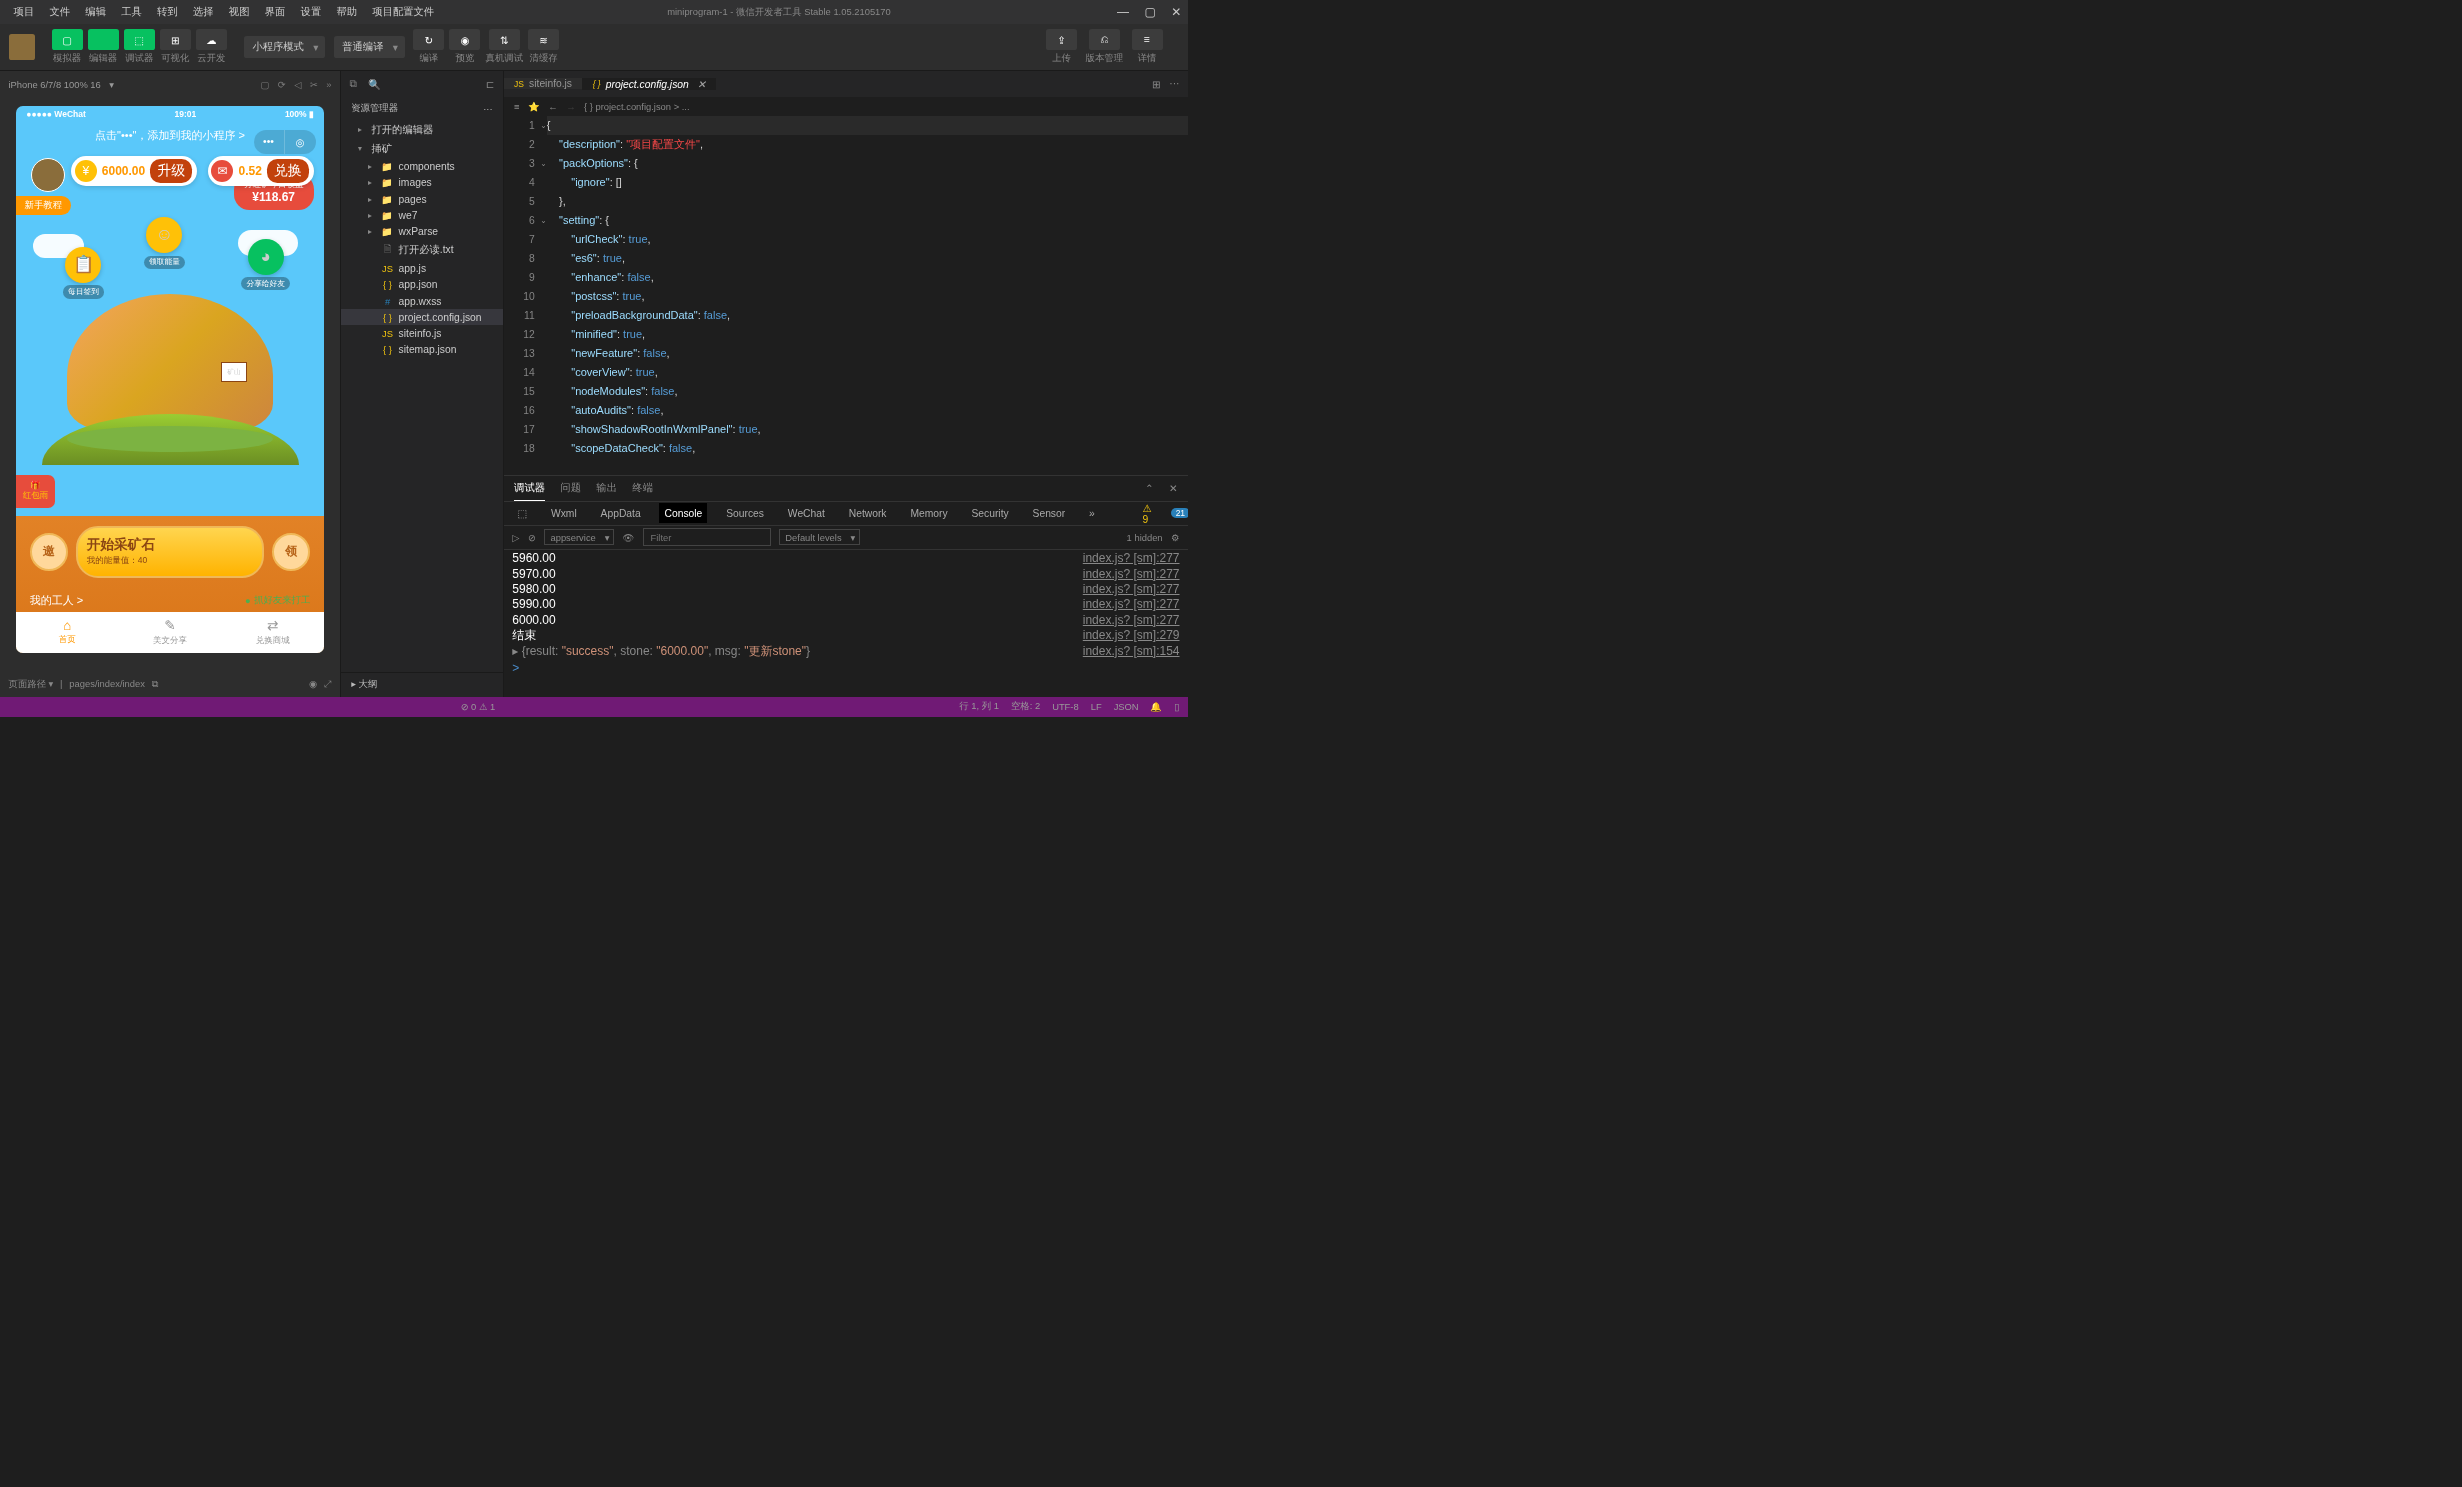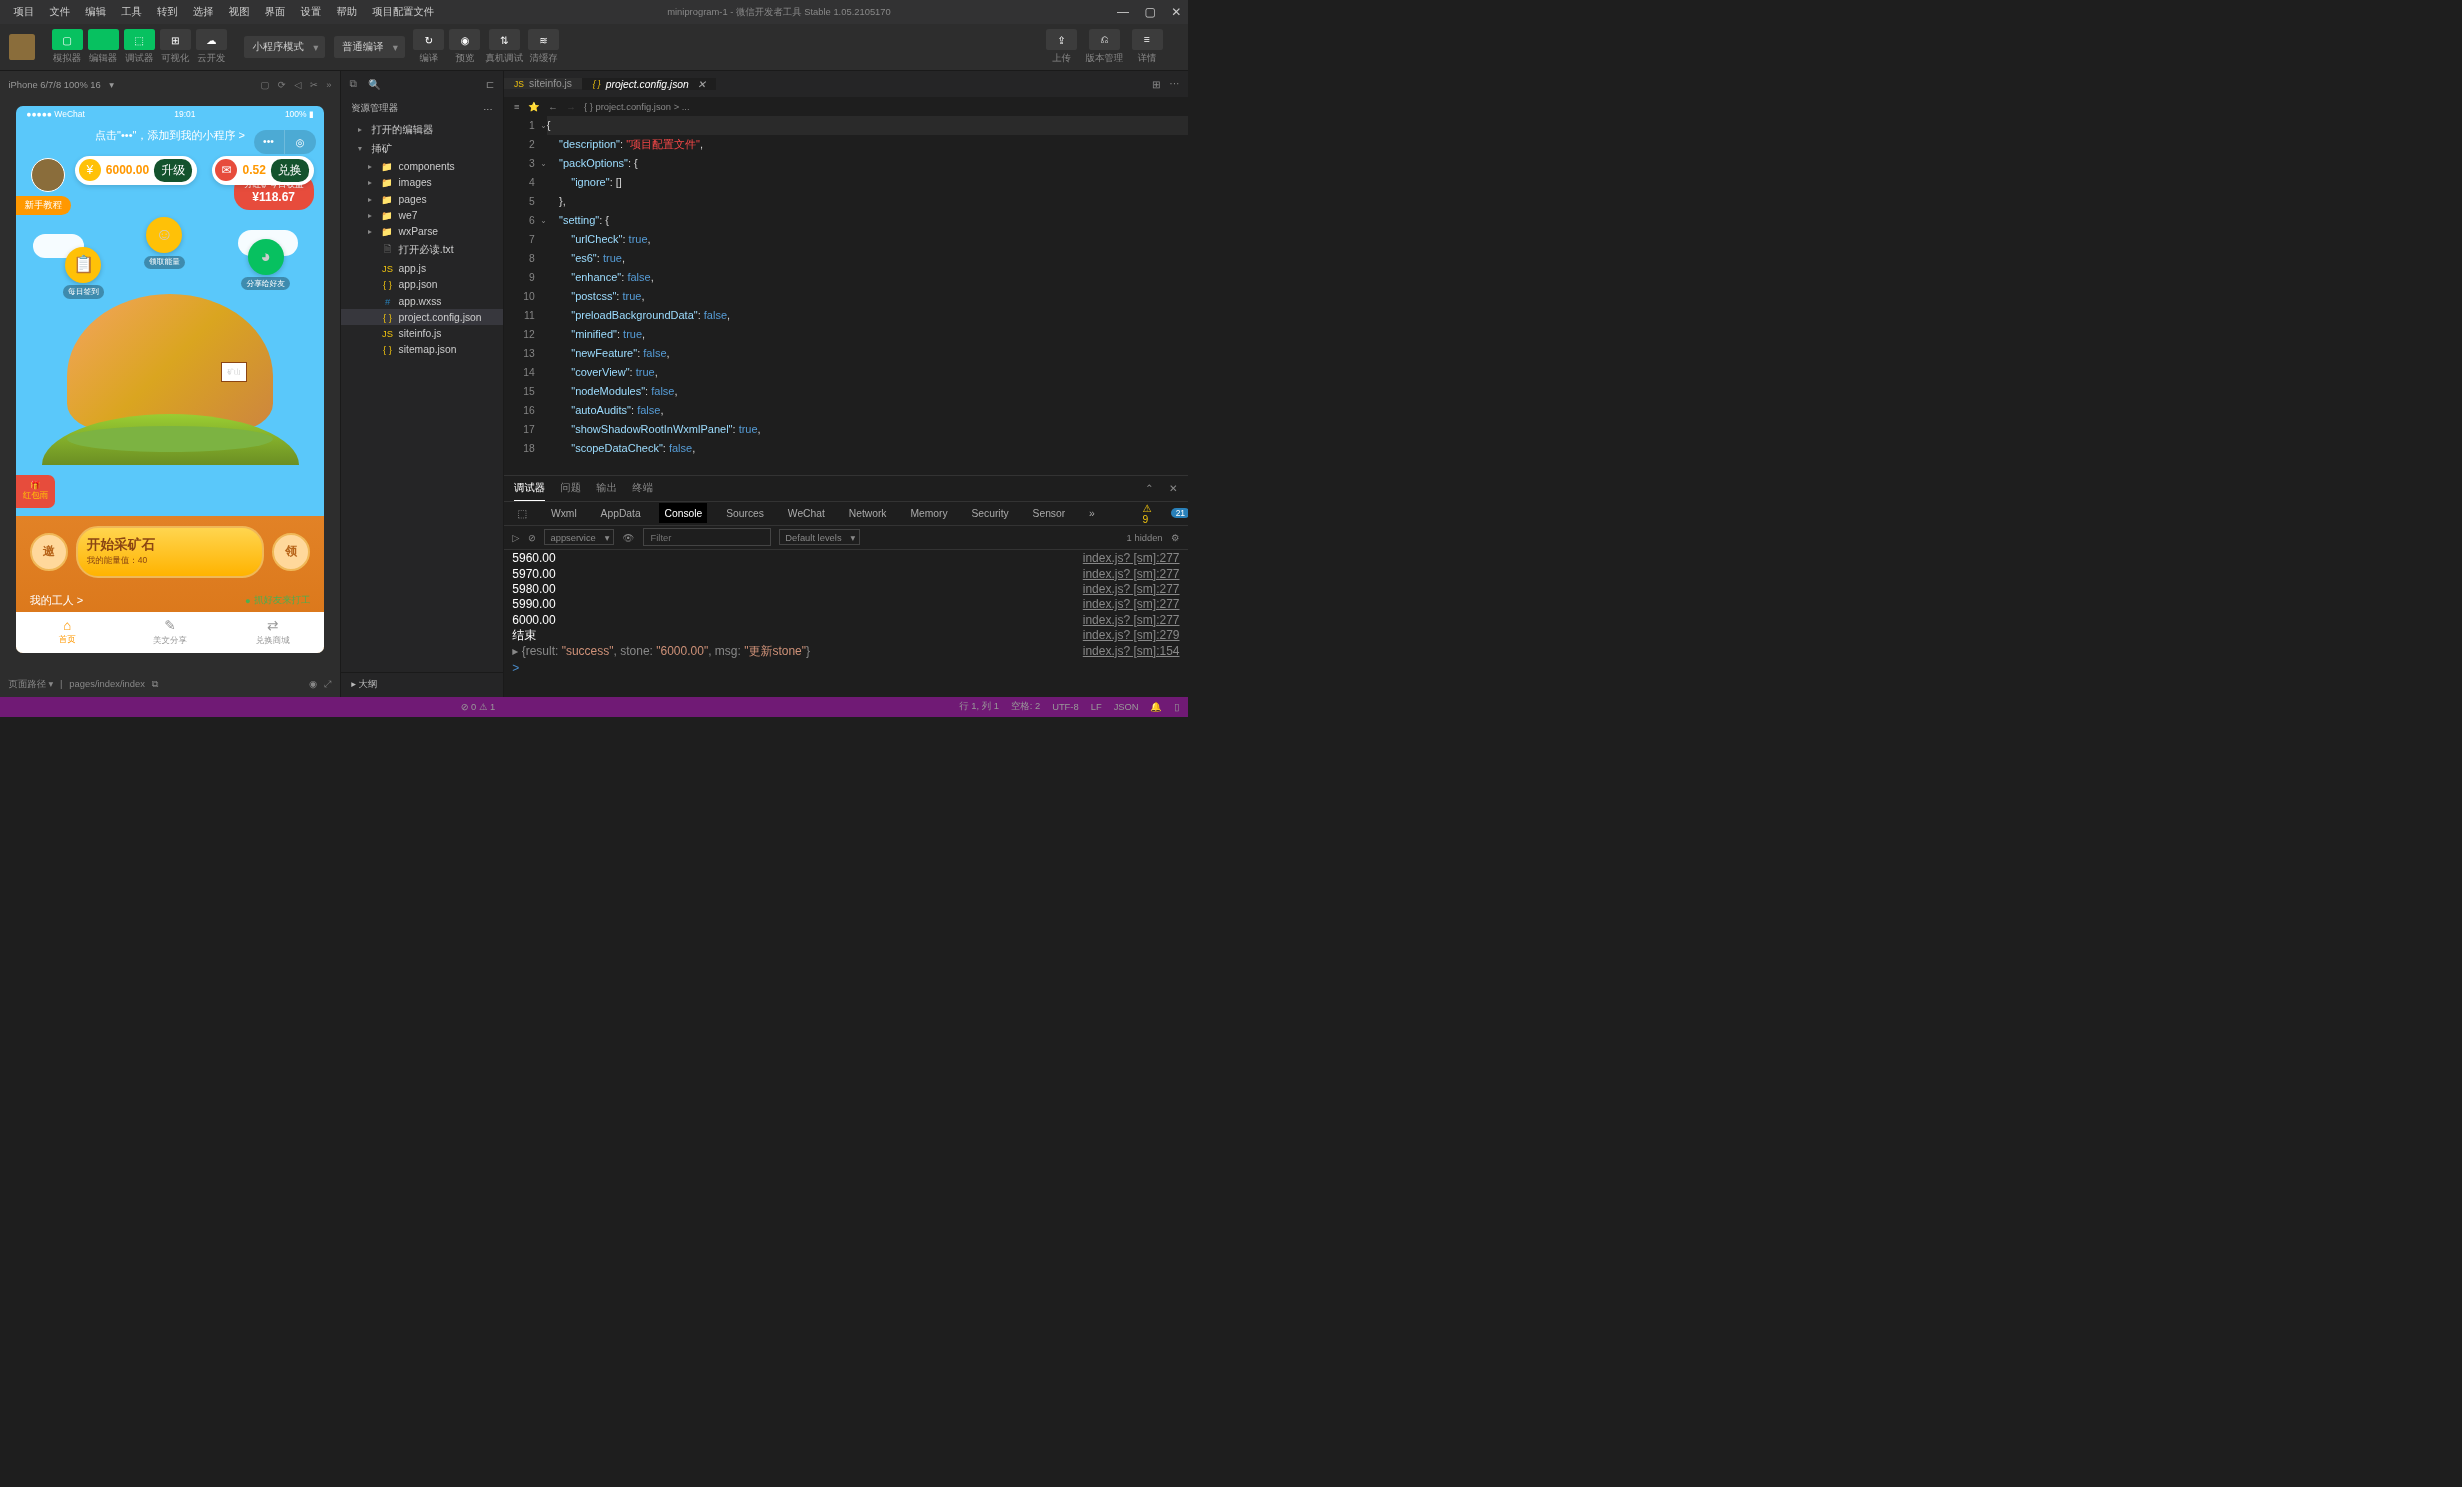--- a/index.html
+++ b/index.html
@@ -20,32 +20,32 @@
 .dd{height:22px;background:#3c3c3c;border:none;color:#ccc;padding:0 21.4px 0 8.5px;border-radius:2.6px;position:relative;display:flex;align-items:center;margin-right:8.5px}
 .dd::after{content:"▾";position:absolute;right:6.8px;color:#888}
 .tb-right{margin-left:auto;display:flex;gap:8.5px}
 .main{display:flex;height:calc(100% - 24px - 47px - 20.5px)}
 .sim-panel{width:340px;background:#2d2d2d;display:flex;flex-direction:column}
 .sim-header{height:26px;display:flex;align-items:center;padding:0 8.5px;color:#999;font-size:9.4px;gap:8.5px}
 .sim-header .sp{flex:1}
 .sim-header .ic{cursor:pointer;opacity:.7}
 .sim-body{flex:1;display:flex;align-items:flex-start;justify-content:center;padding:8.5px}
 .phone{width:308px;height:547px;background:#5ac8fa;border-radius:6.8px;overflow:hidden;position:relative}
-.ph-status{height:17px;display:flex;align-items:center;justify-content:space-between;padding:0 10.3px;color:#fff;font-size:8.5px;font-weight:normal}
+.ph-status{height:17px;display:flex;align-items:center;justify-content:space-between;padding:0 10.3px;color:#fff;font-size:8.5px;font-weight:bold}
 .ph-cap{height:38px;display:flex;align-items:center;padding:0 8.5px;position:relative}
 .cap-pill{position:absolute;right:8.5px;display:flex;background:rgba(0,0,0,.15);border-radius:13.7px;overflow:hidden}
 .cap-pill span{width:31px;height:24px;display:flex;align-items:center;justify-content:center;color:#fff}
 .cap-pill span:first-child{border-right:0.9px solid rgba(255,255,255,.2)}
 .ph-tip{text-align:center;color:#fff;font-size:11px;margin-top:-32.5px}
 .ph-top-row{display:flex;justify-content:space-between;padding:13px 10.3px 4.3px;position:relative;z-index:2}
 .coin-box{background:#fff;border-radius:15.4px;padding:3.4px 5.1px 3.4px 3.4px;display:flex;align-items:center;gap:5.1px;box-shadow:0 1.7px 5.1px rgba(0,0,0,.15)}
 .coin-circle{width:22px;height:22px;border-radius:50%;background:#ffc107;display:flex;align-items:center;justify-content:center;color:#fff;font-size:12px}
 .coin-circle.r{background:#e74c3c}
 .coin-val{color:#ff9800;font-weight:bold;font-size:12px}
-.coin-btn{background:#14532d;color:#fff;border-radius:10.3px;padding:2.6px 6.8px;font-size:12px}
+.coin-btn{background:#c2410c;color:#fff;border-radius:10.3px;padding:2.6px 6.8px;font-size:14px}
 .lv-badge{font-size:7.7px;color:#ffc107;background:rgba(0,0,0,.2);border-radius:6.8px;padding:0.9px 5.1px;position:absolute;left:19px;top:53px}
 .ph-avatar{width:34px;height:34px;border-radius:50%;background:#8a6d3b;border:1.7px solid #fff;position:absolute;left:15.4px;top:15.4px}
 .bonus-pill{position:absolute;right:10.3px;top:68px;background:#e74c3c;color:#fff;border-radius:15.4px;padding:5.1px 10.3px;text-align:center;font-size:8.5px;line-height:1.3}
 .bonus-pill b{font-size:12px;display:block}
 .tutor{position:absolute;left:0;top:90px;background:#ff9800;color:#fff;padding:3.4px 8.5px;border-radius:0 10.3px 10.3px 0;font-size:9.4px}
 .scene{position:absolute;top:120px;left:0;right:0;bottom:137px}
 .cloud{position:absolute;background:#fff;border-radius:17px;opacity:.95}
 .island{position:absolute;left:17px;right:17px;top:51px;bottom:17px}
 .mount{position:absolute;left:34px;right:34px;top:17px;bottom:68px;background:linear-gradient(135deg,#f4a460 0%,#daa520 50%,#cd853f 100%);border-radius:50% 50% 20% 20%/60% 60% 20% 20%}
 .grass{position:absolute;left:8.5px;right:8.5px;bottom:34px;height:51px;background:linear-gradient(#9acd32,#6b8e23);border-radius:50%/100% 100% 0 0}

